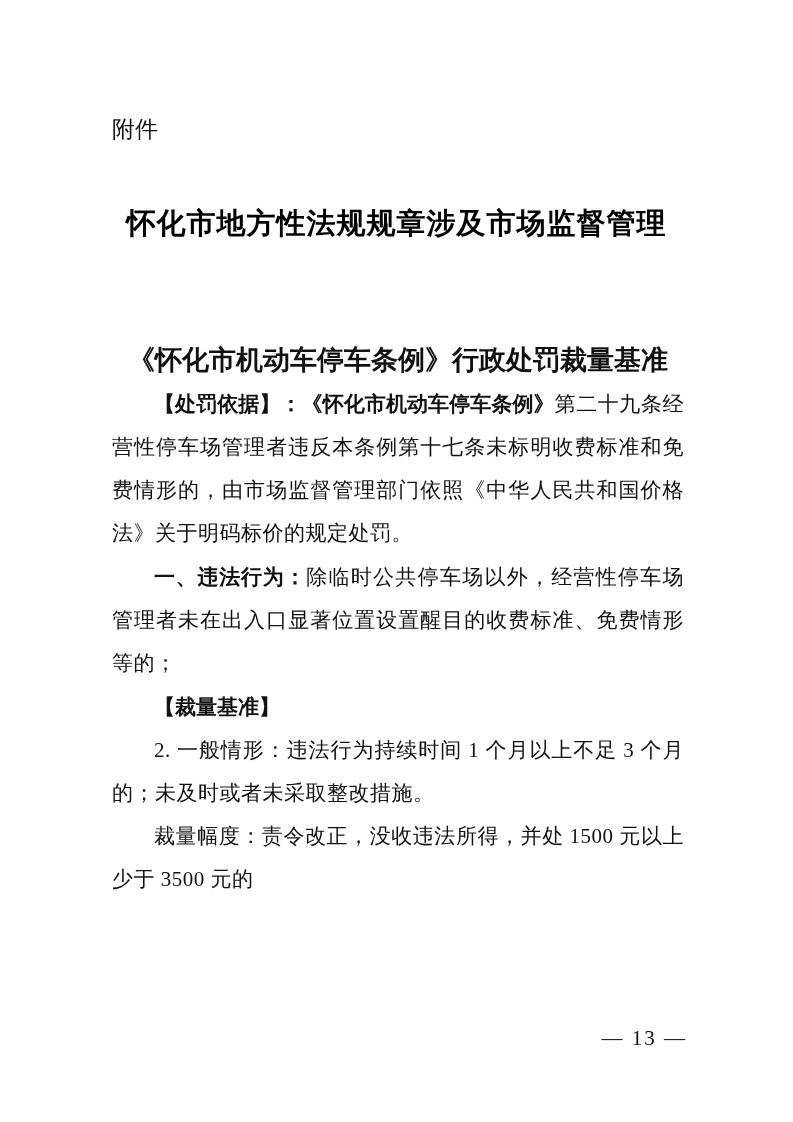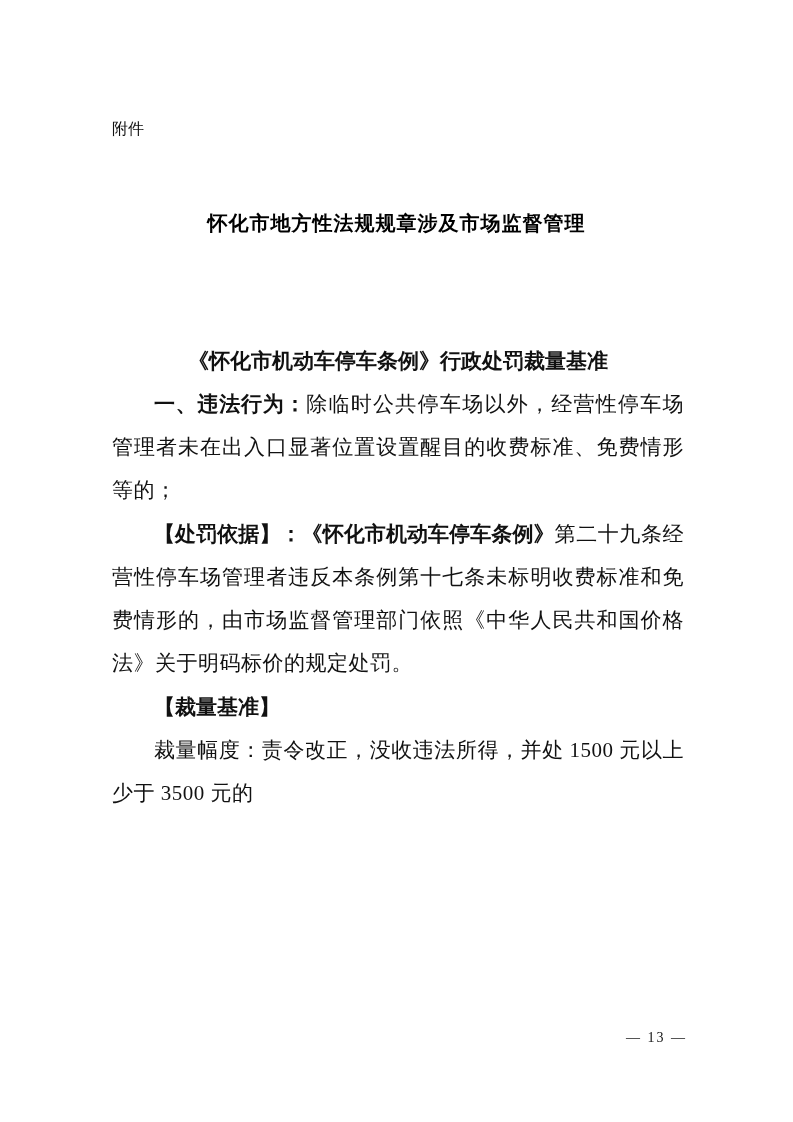--- a/index.html
+++ b/index.html
@@ -14,33 +14,33 @@
     background: #ffffff;
     color: #000000;
     font-family: "Liberation Serif", "DejaVu Serif", serif;
     overflow: hidden;
     box-sizing: border-box;
   }
   .attachment-label {
     position: absolute;
     left: 112px;
     top: 115px;
-    font-size: 16px;
+    font-size: 23px;
     line-height: 28px;
     font-family: "Liberation Sans", "DejaVu Sans", sans-serif;
     color: #111111;
   }
   .doc-title {
     position: absolute;
     top: 198px;
     left: 0;
     right: 0;
     margin: 0;
     text-align: center;
-    font-size: 20px;
+    font-size: 29px;
     line-height: 50px;
     font-weight: bold;
     letter-spacing: 1px;
     font-family: "Liberation Serif", "DejaVu Serif", serif;
   }
   .doc-title .title-line {
     display: block;
   }
   .content {
     position: absolute;
@@ -48,42 +48,42 @@
     top: 339px;
     width: 572px;
     font-size: 21px;
     line-height: 43px;
     letter-spacing: 0.5px;
     text-align: justify;
     color: #111111;
   }
   .section-heading {
     margin: 0;
-    font-size: 21px;
+    font-size: 27px;
     line-height: 43px;
     font-weight: bold;
     text-align: center;
     text-indent: 0;
     letter-spacing: 0;
     font-family: "Liberation Sans", "DejaVu Sans", sans-serif;
   }
   .content p {
     margin: 0;
     text-indent: 2em;
   }
   .content .lead {
     font-weight: bold;
     letter-spacing: 0;
     font-family: "Liberation Sans", "DejaVu Sans", sans-serif;
   }
   .page-footer {
     position: absolute;
     top: 1026px;
     right: 106px;
-    font-size: 14px;
+    font-size: 21px;
     line-height: 24px;
     letter-spacing: 2px;
     color: #111111;
   }
 </style>
 </head>
 <body>
 
 <div class="page">
 
@@ -91,33 +91,36 @@
 
   <h1 class="doc-title">
     <span class="title-line">怀化市地方性法规规章涉及市场监督管理</span>
   </h1>
 
   <div class="content">
 
     <h2 class="section-heading">《怀化市机动车停车条例》行政处罚裁量基准</h2>
 
     <p>
-      <span class="lead">一、违法行为：</span><span>除临时公共停车场以外，经营性停车场管理者未在出入口显著位置设置醒目的收费标准、免费情形等的；</span>
+      <span class="lead">【处罚依据】：《怀化市机动车停车条例》</span><span>第二十九条经营性停车场管理者违反本条例第十七条未标明收费标准和免费情形的，由市场监督管理部门依照《中华人民共和国价格法》关于明码标价的规定处罚。</span>
     </p>
 
     <p>
-      <span class="lead">【处罚依据】：《怀化市机动车停车条例》</span><span>第二十九条经营性停车场管理者违反本条例第十七条未标明收费标准和免费情形的，由市场监督管理部门依照《中华人民共和国价格法》关于明码标价的规定处罚。</span>
+      <span class="lead">一、违法行为：</span><span>除临时公共停车场以外，经营性停车场管理者未在出入口显著位置设置醒目的收费标准、免费情形等的；</span>
     </p>
 
     <p>
       <span class="lead">【裁量基准】</span><span></span>
     </p>
 
 
 
+    <p>
+      <span>2. 一般情形：违法行为持续时间 1 个月以上不足 3 个月的；未及时或者未采取整改措施。</span>
+    </p>
 
     <p>
       <span>裁量幅度：责令改正，没收违法所得，并处 1500 元以上少于 3500 元的</span>
     </p>
 
   </div>
 
   <div class="page-footer">— 13 —</div>
 
 </div>

